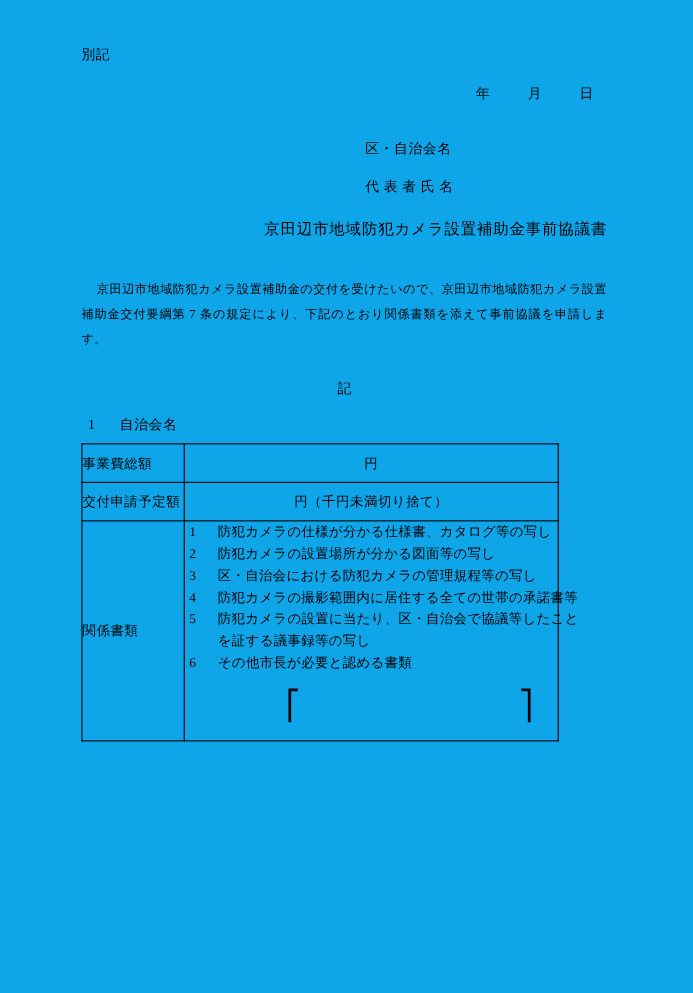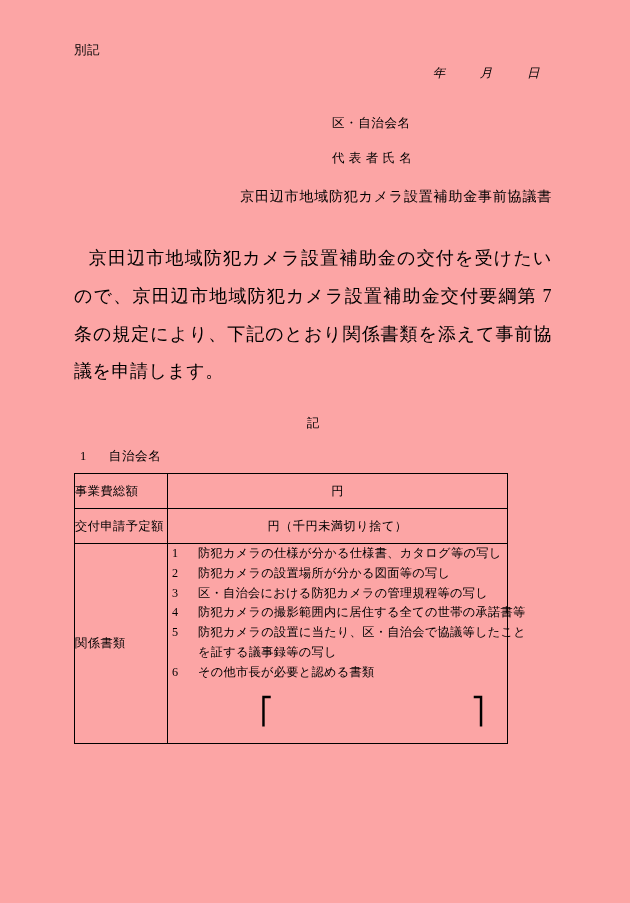--- a/index.html
+++ b/index.html
@@ -8,63 +8,62 @@
     background: #ffffff;
   }
   body {
     font-family: "Liberation Serif", "DejaVu Serif", serif;
     color: #000000;
   }
   .page {
     position: relative;
     width: 630px;
     height: 903px;
-    background: #fca5a5;
+    background: #0ea5e9;
     overflow: hidden;
   }
   .content {
     position: absolute;
     left: 74px;
     top: 44px;
     width: 478px;
   }
   .line {
     font-size: 12.5px;
     line-height: 1.0;
     letter-spacing: 0.6px;
     white-space: nowrap;
   }
   .mt-bekki { margin-top: 0; }
   .mt-shiki { margin-top: 22px; }
   .date-row {
-    margin-top: 10px;
+    margin-top: 22px;
     text-align: right;
     padding-right: 12px;
-    font-style: italic;
   }
   .date-row span { letter-spacing: 0.6px; }
   .date-gap { display: inline-block; width: 34px; }
   .addressee {
     margin-top: 46px;
     padding-left: 24px;
   }
   .org-block {
     margin-top: 38px;
     padding-left: 258px;
   }
   .org-block .line + .line { margin-top: 22px; }
   .doc-title {
     margin-top: 24px;
     text-align: right;
     font-size: 14px;
     letter-spacing: 0.8px;
   }
   .body-para {
     margin-top: 34px;
-    font-size: 18px;
+    font-size: 11px;
     line-height: 2.1;
     letter-spacing: 0.5px;
     text-align: justify;
   }
   .body-para .indent { display: inline-block; width: 14px; }
   .ki-center {
     margin-top: 24px;
     text-align: center;
     font-size: 12.5px;
   }

